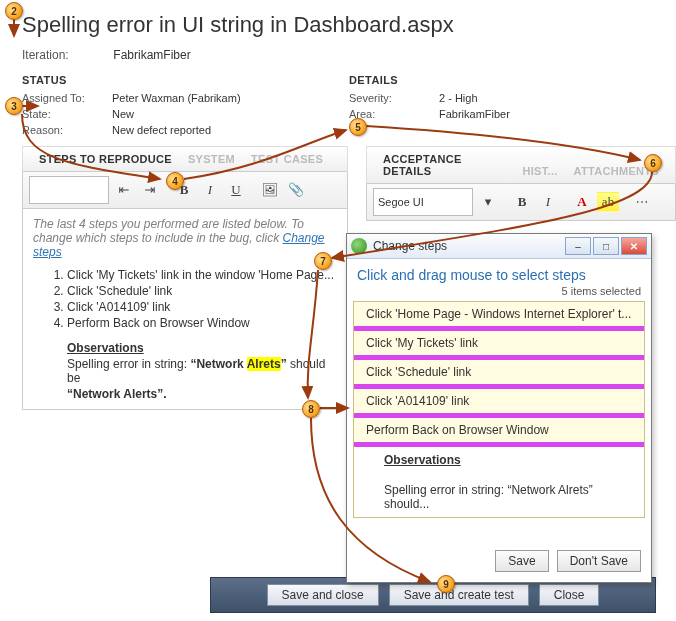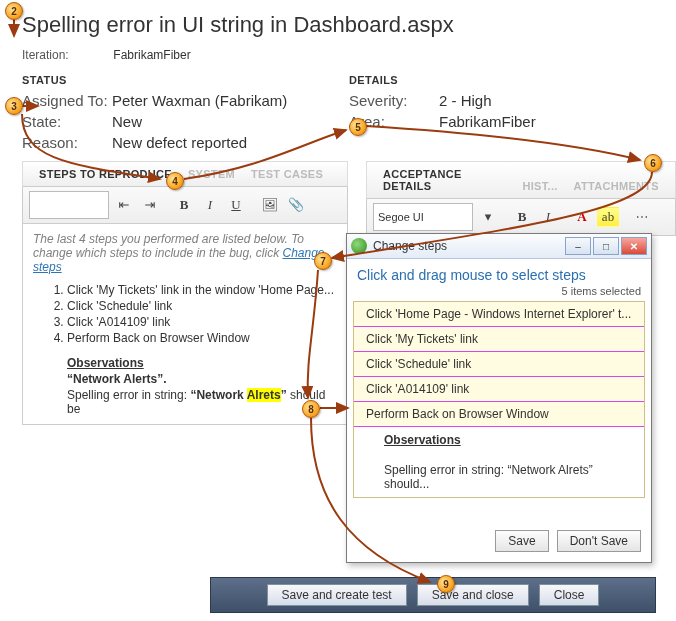--- a/index.html
+++ b/index.html
@@ -30,21 +30,21 @@
   }
   .col { flex: 1; padding-right: 18px;}
   .sect-hdr {
     font-size: 11px;
     font-weight: 700;
     color: #333;
     letter-spacing: .4px;
     text-transform: uppercase;
     margin-bottom: 4px;
   }
-  .kv { display:flex; padding: 2px 0; font-size:15px;}
+  .kv { display:flex; padding: 2px 0; font-size:11px;}
   .kv .k { width: 90px; color:#555;}
   .kv .v { color:#333;}
   .tabs-row {
     display: flex;
     padding: 8px 0 0 22px;
     gap: 18px;
   }
   .tab-area { flex:1; }
   .tabstrip {
     display:flex;
@@ -161,21 +161,21 @@
     color:#555;
   }
   .cs-list {
     margin: 0 6px;
     border:1px solid #cdbf86;
     background:#fff;
     font-size:12px;
   }
   .cs-list .row {
     padding: 5px 12px;
-    border-bottom:1px solid #d946ef;
+    border-bottom:5px solid #d946ef;
     cursor:pointer;
   }
   .cs-list .row.sel { background: #fffce1; }
   .cs-list .obs-row { padding: 6px 12px 6px 30px; }
   .cs-list .obs-row .u { font-weight:700; text-decoration:underline;}
   .cs-list .obs-row .d { margin-top:16px;}
   .cs-buttons {
     display:flex; justify-content:flex-end; gap:8px;
     padding: 32px 10px 10px 10px;
   }
@@ -290,24 +290,24 @@
         <span>The last 4 steps you performed are listed below. To change which steps to include in the bug, click </span><a>Change steps</a>
       </div>
       <ol>
         <li>Click 'My Tickets' link in the window 'Home Page...</li>
         <li>Click 'Schedule' link</li>
         <li>Click 'A014109' link</li>
         <li>Perform Back on Browser Window</li>
       </ol>
       <div class="obs">
         <div class="u">Observations</div>
-        <div class="line"><b>“Network Alerts”.</b></div>
         <div class="line">
           <span>Spelling error in string: </span><b><span>“Network </span><span class="hl">Alrets</span><span>”</span></b><span> should be </span>
         </div>
+        <div class="line"><b>“Network Alerts”.</b></div>
       </div>
     </div>
   </div>
 
   <div class="tab-area" style="max-width:310px;">
     <div class="tabstrip">
       <div class="tab active">ACCEPTANCE DETAILS</div>
       <div class="tab dim">HIST...</div>
       <div class="tab dim">ATTACHMENTS</div>
     </div>
@@ -348,22 +348,22 @@
       <div class="d">Spelling error in string: “Network Alrets” should...</div>
     </div>
   </div>
   <div class="cs-buttons">
     <div class="btn">Save</div>
     <div class="btn">Don't Save</div>
   </div>
 </div>
 
 <div class="bottom-bar">
+  <div class="btn">Save and close</div>
   <div class="btn">Save and create test</div>
-  <div class="btn">Save and close</div>
   <div class="btn">Close</div>
 </div>
 
 <div class="callout" style="left:5px; top:2px;">2</div>
 <div class="callout" style="left:5px; top:97px;">3</div>
 <div class="callout" style="left:166px; top:172px;">4</div>
 <div class="callout" style="left:349px; top:118px;">5</div>
 <div class="callout" style="left:644px; top:154px;">6</div>
 <div class="callout" style="left:314px; top:252px;">7</div>
 <div class="callout" style="left:302px; top:400px;">8</div>

